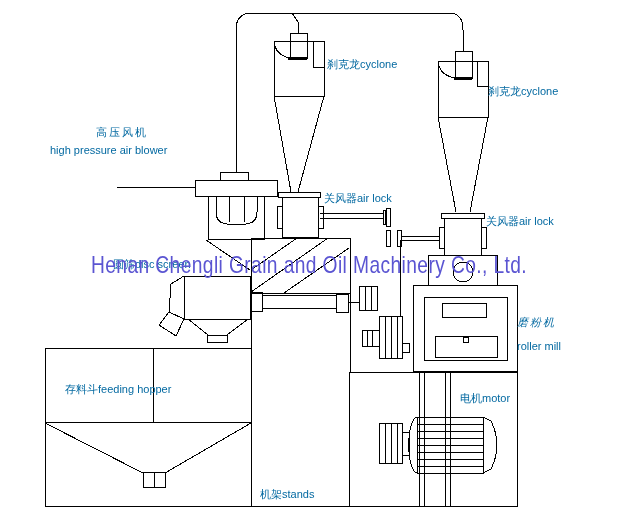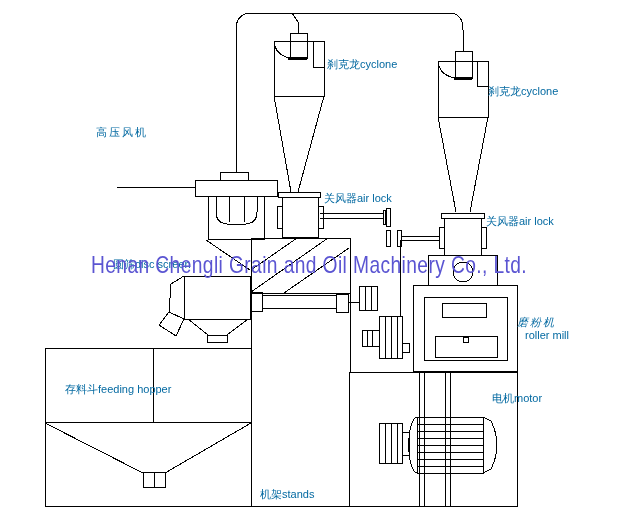--- a/index.html
+++ b/index.html
@@ -155,32 +155,33 @@
     </g>
 
     <g>
       <path d="M251,293 V348"></path>
       <path d="M350,293 V372"></path>
       <path d="M251,506 H349"></path>
     </g>
   </svg>
 
   <div class="lbl" style="left:96px;top:126px;letter-spacing:2px;">高压风机</div>
+  <div class="lbl" style="left:50px;top:144px;">high pressure air blower</div>
 
   <div class="lbl" style="left:327px;top:58px;">刹克龙cyclone</div>
   <div class="lbl" style="left:488px;top:85px;">刹克龙cyclone</div>
 
   <div class="lbl" style="left:324px;top:192px;">关风器air lock</div>
   <div class="lbl" style="left:486px;top:215px;">关风器air lock</div>
 
   <div class="lbl" style="left:113px;top:258px;">圆筛disc screen</div>
 
   <div class="lbl" style="left:65px;top:383px;">存料斗feeding hopper</div>
 
   <div class="lbl" style="left:517px;top:316px;letter-spacing:2px;font-style:italic;">磨粉机</div>
-  <div class="lbl" style="left:517px;top:329px;margin-left:8px;">roller mill</div>
+  <div class="lbl" style="left:517px;top:340px;">roller mill</div>
 
-  <div class="lbl" style="left:460px;top:392px;margin-left:32px;">电机motor</div>
+  <div class="lbl" style="left:460px;top:392px;">电机motor</div>
 
   <div class="lbl" style="left:260px;top:488px;">机架stands</div>
 
   <div class="watermark" style="color: rgb(91, 85, 210);">Henan Chengli Grain and Oil Machinery Co., Ltd.</div>
 </div>
 
 </body></html>

